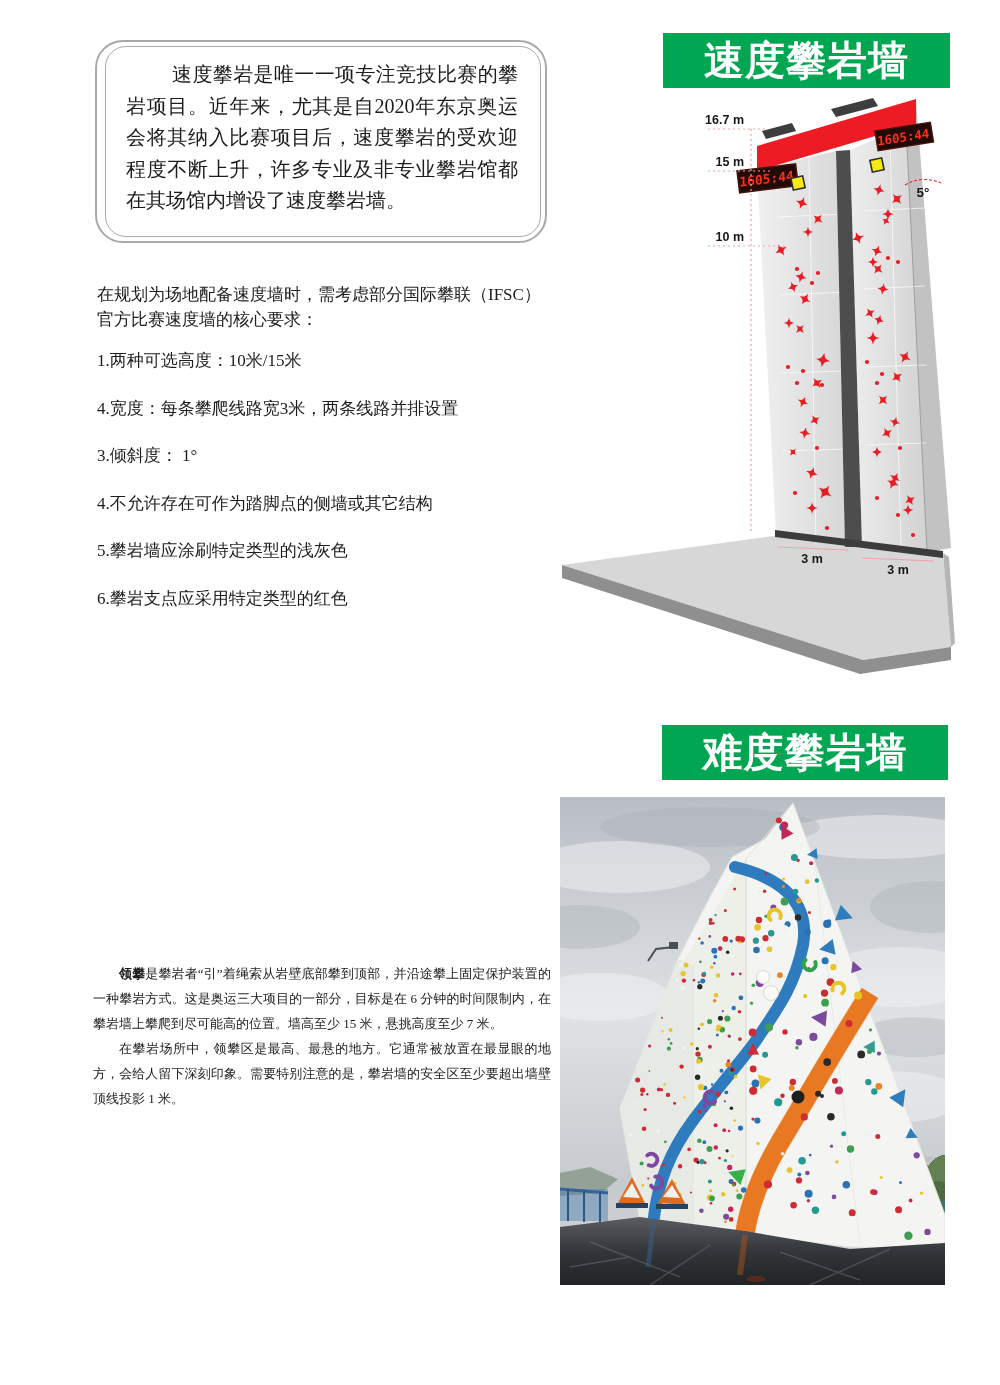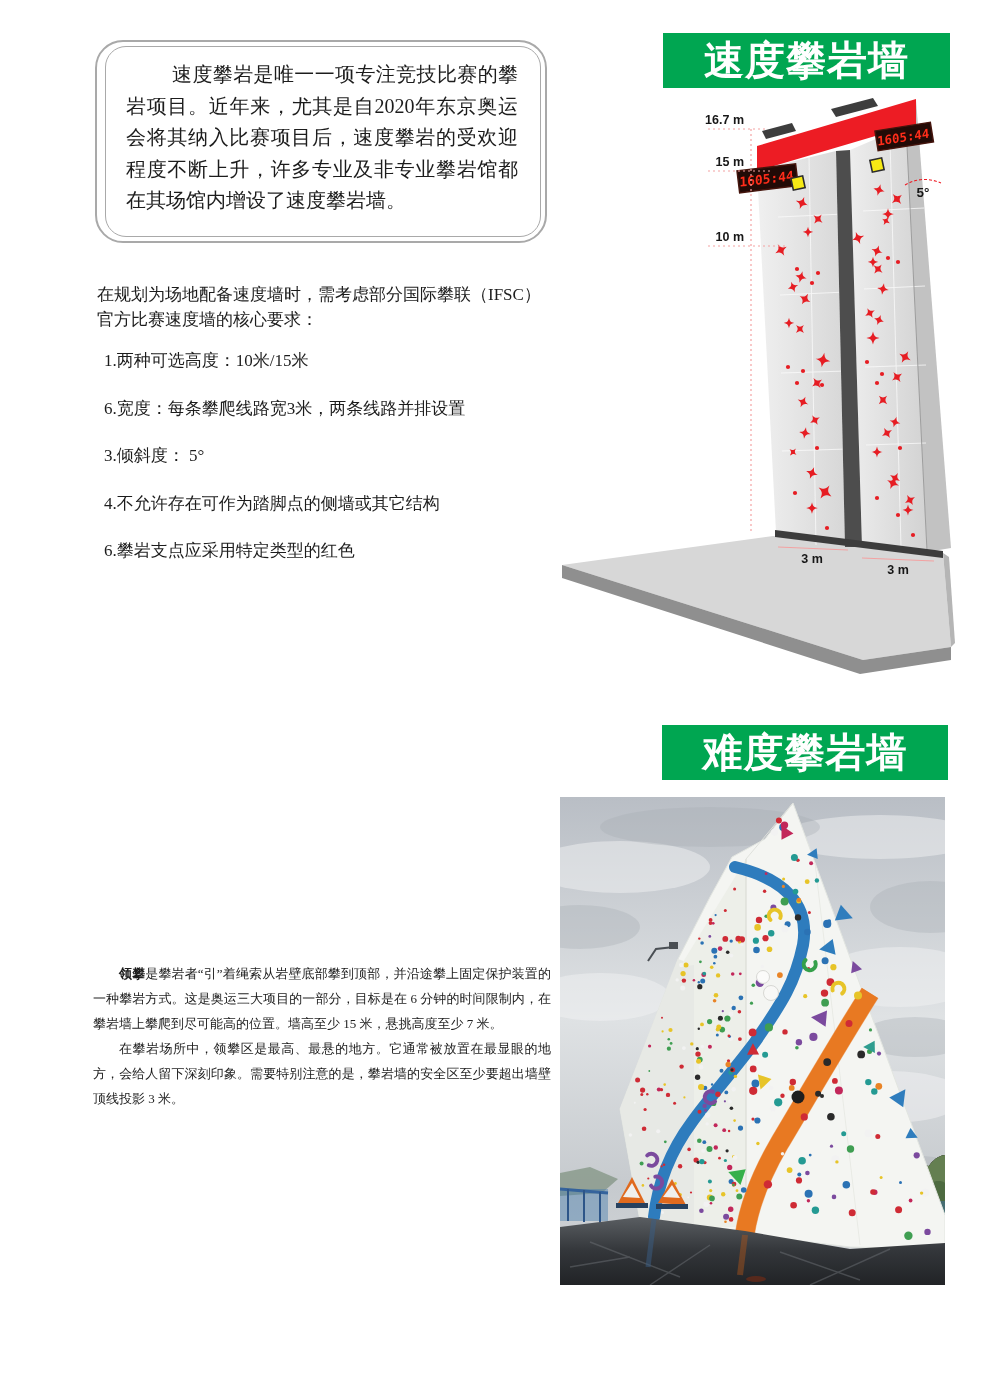--- a/index.html
+++ b/index.html
@@ -10,21 +10,21 @@
   }
   
   .dbox{position:absolute;border:2.5px solid #a9a9a9;border-radius:28px;padding:4px;background:#fff;box-sizing:border-box;}
   .dbox-inner{width:100%;height:100%;border:1.5px solid #a9a9a9;border-radius:21px;box-sizing:border-box;padding:12px 22px 0 20px;}
   .dbox p{margin:0;font-size:20px;line-height:31.5px;text-indent:2.3em;text-align:justify;}
   .box1{left:95px;top:40px;width:452px;height:203px;padding-left:8px;}
   .box2{left:95px;top:733px;width:452px;height:196px;}
   
   .req{position:absolute;left:97px;top:282px;width:458px;font-size:17px;}
   .req-intro{margin:0 0 16px 0;line-height:25px;}
-  .req ul{margin:7px;padding:0;list-style:none;}
+  .req ul{margin:0;padding:0;list-style:none;}
   .req li{margin:0 0 22.5px 0;line-height:25px;white-space:nowrap;}
   
   .leadtext{position:absolute;left:93px;top:962px;width:458px;font-size:13px;line-height:24.9px;text-align:justify;}
   .leadtext p{margin:0;}
   .leadtext .indent{text-indent:2em;}
   .leadtext b{font-weight:bold;}
   
   .banner{
     position:absolute;height:55px;background:#00A651;color:#ffffff;
     font-family:"Liberation Sans","DejaVu Sans",sans-serif;font-weight:bold;
@@ -51,31 +51,32 @@
   <div class="dbox box1">
     <div class="dbox-inner">
       <p>速度攀岩是唯一一项专注竞技比赛的攀岩项目。近年来，尤其是自2020年东京奥运会将其纳入比赛项目后，速度攀岩的受欢迎程度不断上升，许多专业及非专业攀岩馆都在其场馆内增设了速度攀岩墙。</p>
     </div>
   </div>
 
   <div class="req">
     <p class="req-intro">在规划为场地配备速度墙时，需考虑部分国际攀联（IFSC）官方比赛速度墙的核心要求：</p>
     <ul>
       <li>1.两种可选高度：10米/15米</li>
-      <li>6.宽度：每条攀爬线路宽3米，两条线路并排设置</li>
-      <li>3.倾斜度： 5°</li>
+      <li>4.宽度：每条攀爬线路宽3米，两条线路并排设置</li>
+      <li>3.倾斜度： 1°</li>
       <li>4.不允许存在可作为踏脚点的侧墙或其它结构</li>
+      <li>5.攀岩墙应涂刷特定类型的浅灰色</li>
       <li>6.攀岩支点应采用特定类型的红色</li>
     </ul>
   </div>
 
 
   <div class="leadtext">
     <p class="indent"><b>领攀</b><span>是攀岩者“引”着绳索从岩壁底部攀到顶部，并沿途攀上固定保护装置的一种攀岩方式。这是奥运三大项目的一部分，目标是在 6 分钟的时间限制内，在攀岩墙上攀爬到尽可能高的位置。墙高至少 15 米，悬挑高度至少 7 米。</span></p>
-    <p class="indent">在攀岩场所中，领攀区是最高、最悬的地方。它通常被放置在最显眼的地方，会给人留下深刻印象。需要特别注意的是，攀岩墙的安全区至少要超出墙壁顶线投影 3 米。</p>
+    <p class="indent">在攀岩场所中，领攀区是最高、最悬的地方。它通常被放置在最显眼的地方，会给人留下深刻印象。需要特别注意的是，攀岩墙的安全区至少要超出墙壁顶线投影 1 米。</p>
   </div>
 
   <div class="banner banner1">
     <span>速度攀岩墙</span>
   </div>
   <div class="banner banner2">
     <span>难度攀岩墙</span>
   </div>
 
   <svg class="diagram" width="440" height="590" viewBox="0 0 440 590">

